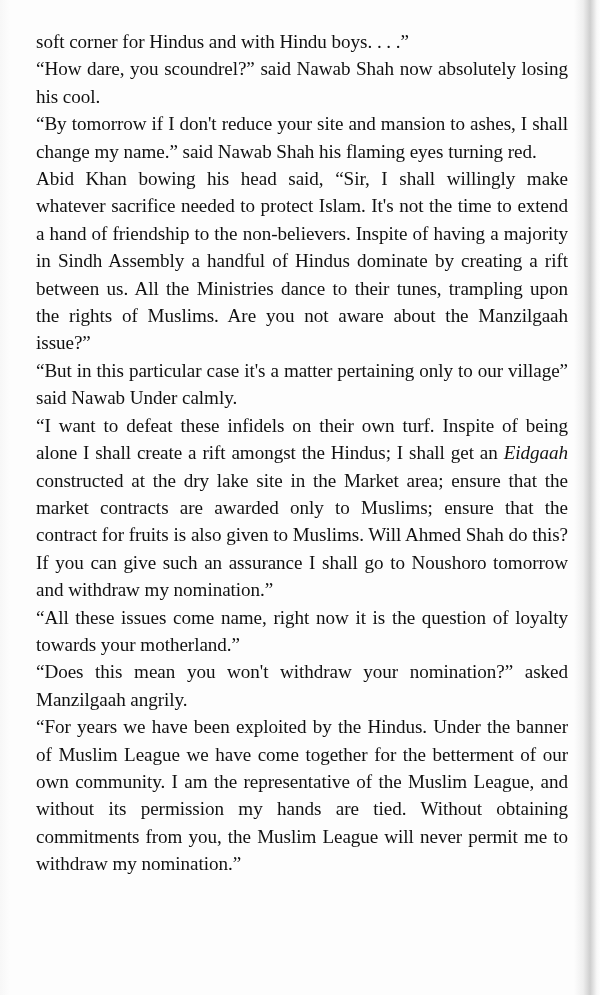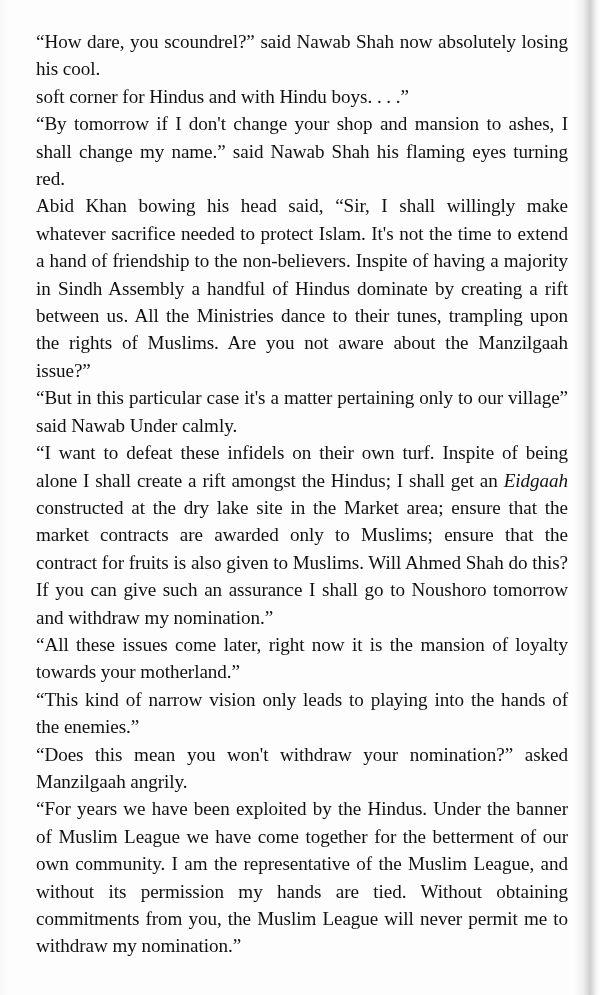--- a/index.html
+++ b/index.html
@@ -98,28 +98,27 @@
 </style>
 </head>
 <body>
 
 <div class="page-edge-shadow-left"></div>
 <div class="page-edge-shadow"></div>
 
 <div class="page">
 
   <div class="text-body">
+    <p class="para">soft corner for Hindus and with Hindu boys. . . .”</p>
     <p class="para">“How dare, you scoundrel?” said Nawab Shah now absolutely losing his cool.</p>
-    <p class="para">soft corner for Hindus and with Hindu boys. . . .”</p>
-    <p class="para">“By tomorrow if I don't change your shop and mansion to ashes, I shall change my name.” said Nawab Shah his flaming eyes turning red.</p>
+    <p class="para">“By tomorrow if I don't reduce your site and mansion to ashes, I shall change my name.” said Nawab Shah his flaming eyes turning red.</p>
     <p class="para">Abid Khan bowing his head said, “Sir, I shall willingly make whatever sacrifice needed to protect Islam. It's not the time to extend a hand of friendship to the non-believers. Inspite of having a majority in Sindh Assembly a handful of Hindus dominate by creating a rift between us. All the Ministries dance to their tunes, trampling upon the rights of Muslims. Are you not aware about the Manzilgaah issue?”</p>
     <p class="para">“But in this particular case it's a matter pertaining only to our village” said Nawab Under calmly.</p>
     <p class="para">“I want to defeat these infidels on their own turf. Inspite of being alone I shall create a rift amongst the Hindus; I shall get an <span class="ital">Eidgaah</span> constructed at the dry lake site in the Market area; ensure that the market contracts are awarded only to Muslims; ensure that the contract for fruits is also given to Muslims. Will Ahmed Shah do this? If you can give such an assurance I shall go to Noushoro tomorrow and withdraw my nomination.”</p>
-    <p class="para">“All these issues come later, right now it is the mansion of loyalty towards your motherland.”</p>
-    <p class="para">“This kind of narrow vision only leads to playing into the hands of the enemies.”</p>
+    <p class="para">“All these issues come name, right now it is the question of loyalty towards your motherland.”</p>
     <p class="para">“Does this mean you won't withdraw your nomination?” asked Manzilgaah angrily.</p>
     <p class="para">“For years we have been exploited by the Hindus. Under the banner of Muslim League we have come together for the betterment of our own community. I am the representative of the Muslim League, and without its permission my hands are tied. Without obtaining commitments from you, the Muslim League will never permit me to withdraw my nomination.”</p>
 
   </div>
 
   <div class="folio">42</div>
 
 </div>
 
 </body></html>

